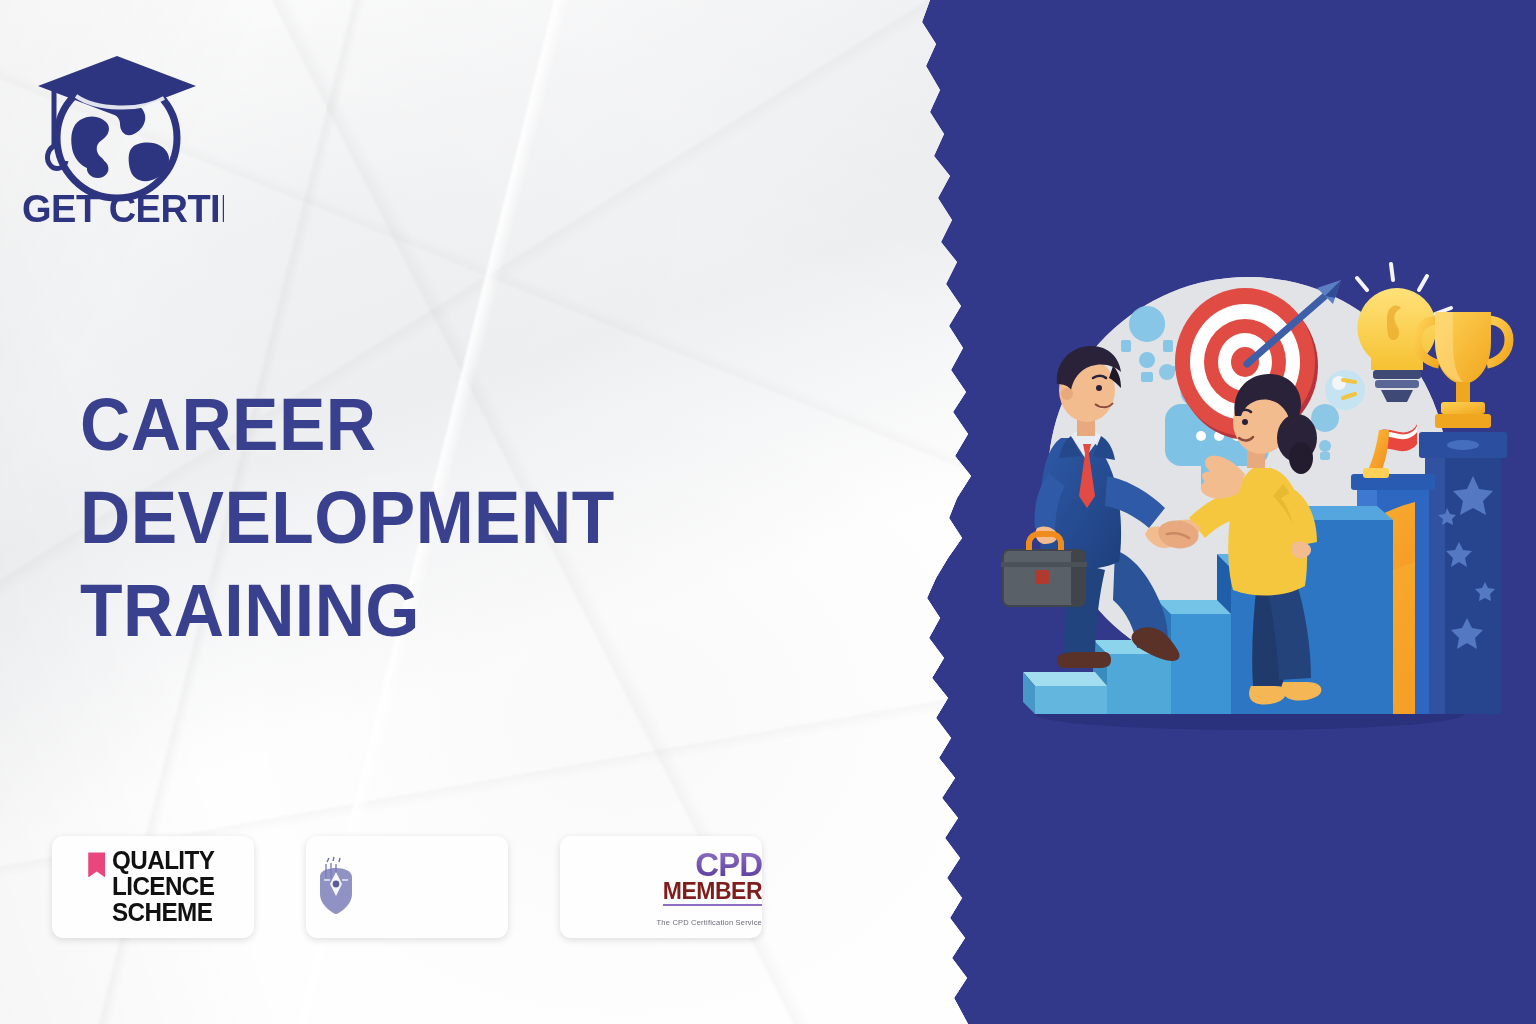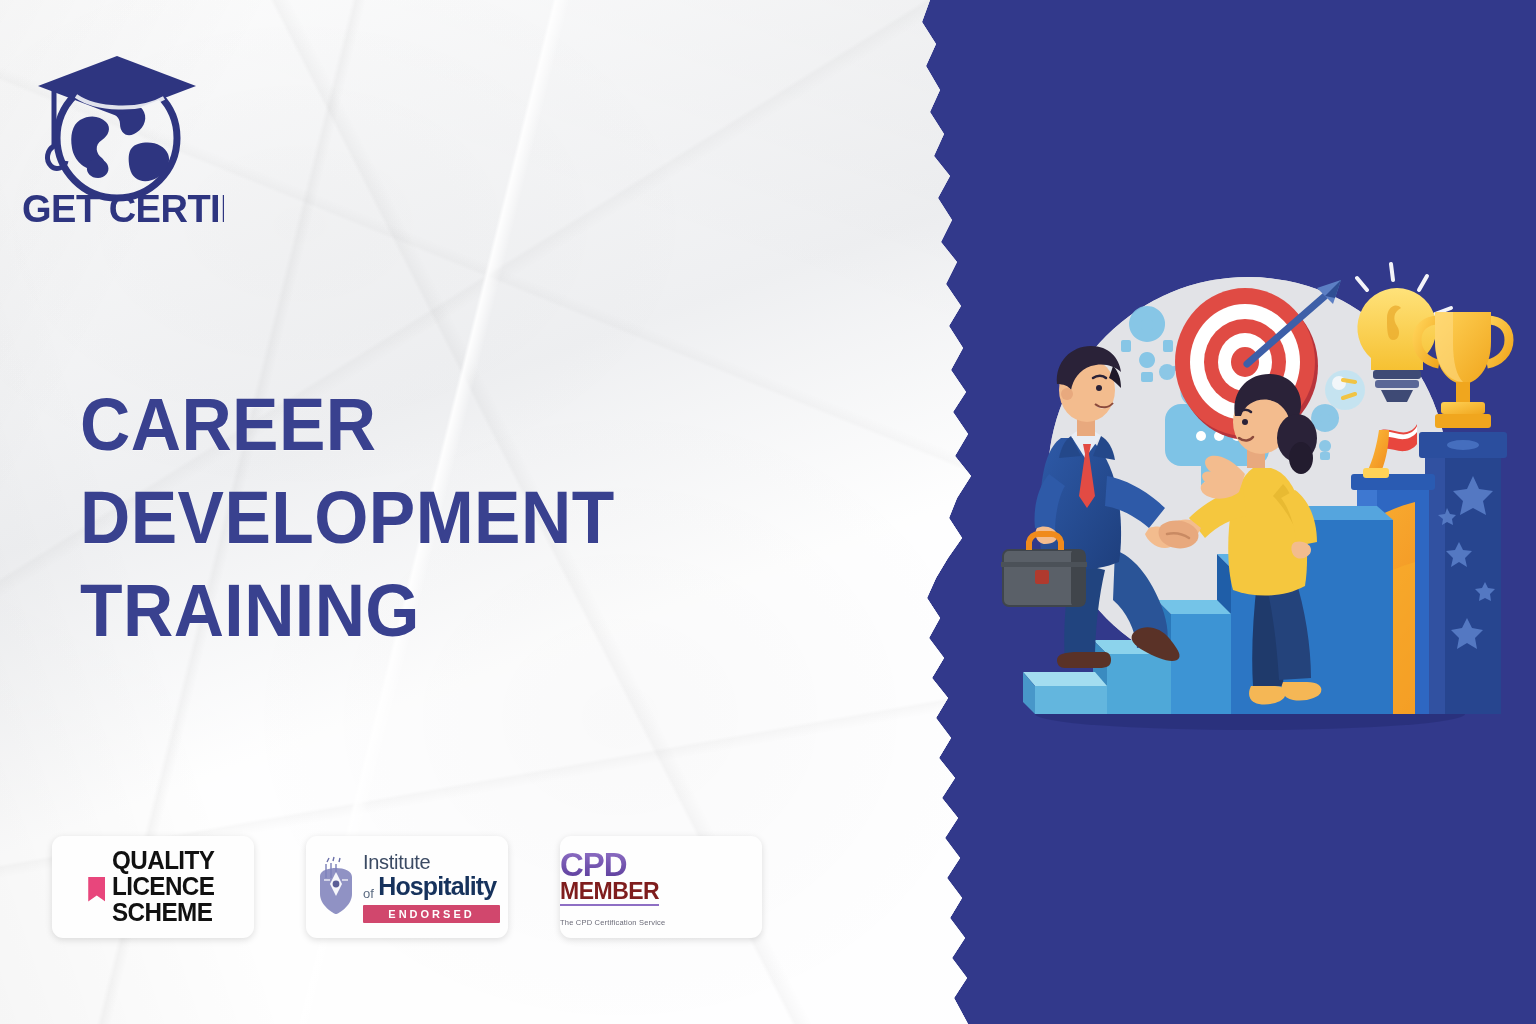--- a/index.html
+++ b/index.html
@@ -71,21 +71,21 @@
   .badge{
     width:202px; height:102px;
     background:#fefefe;
     border-radius:11px;
     box-shadow:0 2px 7px rgba(0,0,0,0.13);
     display:flex; align-items:center; justify-content:center;
     position:relative; overflow:hidden;
   }
 
   
-  .qls{ display:flex; align-items:center; gap:7px; padding:0 6px; }
+  .qls{ display:flex; align-items:flex-start; gap:7px; padding:0 6px; }
   .qls-mark{
     width:17px; height:25px; background:#E8467C; flex:none;
     clip-path:polygon(0 0,100% 0,100% 100%,50% 76%,0 100%);
     margin-top:4px;
   }
   .qls-text{
     font-weight:bold; font-size:25px; line-height:1.03;
     color:#111; letter-spacing:-0.6px;
     transform:scaleX(0.97); transform-origin:left top;
   }
@@ -98,21 +98,21 @@
   .ioh-l2{ font-size:13px; color:#5a6a80; display:inline-block; vertical-align:bottom; }
   .ioh-l2b{ font-size:25px; font-weight:bold; color:#16325c; letter-spacing:-0.9px; }
   .ioh-bar{
     margin-top:4px; background:#CE3A63; color:#fff;
     font-size:11px; font-weight:bold; letter-spacing:3px;
     text-align:center; padding:3px 0; border-radius:1px;
     opacity:0.93;
   }
 
   
-  .cpd{ text-align:left; width:100%; padding-top:4px; }
+  .cpd{ text-align:right; width:100%; padding-top:4px; }
   .cpd-top{
     font-size:33px; font-weight:bold; letter-spacing:-1px;
     background:linear-gradient(180deg,#8E6FC4 0%,#5B3C9B 100%);
     -webkit-background-clip:text; background-clip:text; color:transparent;
     line-height:0.92;
   }
   .cpd-mid{
     font-size:23px; font-weight:bold; color:#7f1d1d;
     letter-spacing:-0.5px; line-height:1.0;
     border-bottom:2px solid #8E6FC4; display:inline-block; padding-bottom:1px;
@@ -210,28 +210,20 @@
     <div class="ioh">
       <svg class="ioh-crest" viewBox="0 0 44 62" aria-hidden="true">
         <path d="M13,6 L15,2 M19,5 L20,1 M25,6 L26,2" stroke="#6a6fa8" stroke-width="1.4" fill="none"></path>
         <path d="M12,8 L12,22 M17,7 L17,22 M22,8 L22,22" stroke="#8a8fc0" stroke-width="1.6" fill="none"></path>
         <path d="M6,20 C6,14 16,12 22,12 C30,12 38,15 38,21 L38,38
                  C38,50 24,58 22,58 C20,58 6,50 6,38 Z" fill="#7d7fba" opacity="0.85"></path>
         <path d="M22,16 L28,28 L22,40 L16,28 Z" fill="#ffffff" opacity="0.92"></path>
         <circle cx="22" cy="28" r="3.4" fill="#5a5d96"></circle>
         <path d="M10,24 L16,24 M28,24 L34,24" stroke="#ffffff" stroke-width="1.3" opacity="0.8"></path>
       </svg>
-      <div class="ioh-words">
-        <div class="ioh-l1">Institute</div>
-        <div>
-          <span class="ioh-l2">of</span>
-          <span class="ioh-l2b">Hospitality</span>
-        </div>
-        <div class="ioh-bar">ENDORSED</div>
-      </div>
     </div>
   </div>
 
   <div class="badge">
     <div class="cpd">
       <div class="cpd-top">CPD</div>
       <div class="cpd-mid">MEMBER</div>
       <div class="cpd-sub">The CPD Certification Service</div>
     </div>
   </div>

